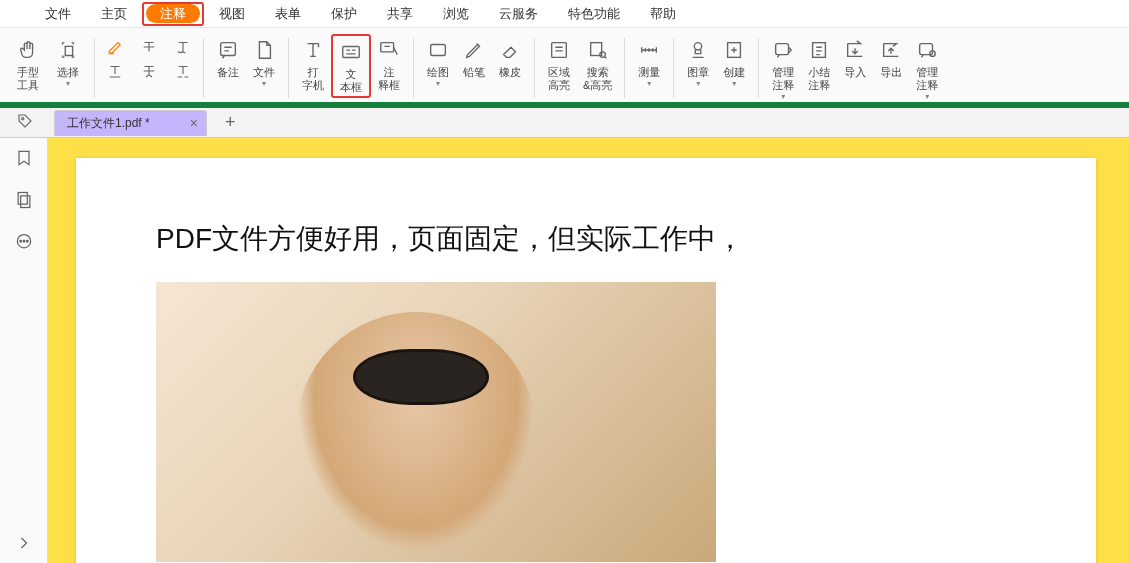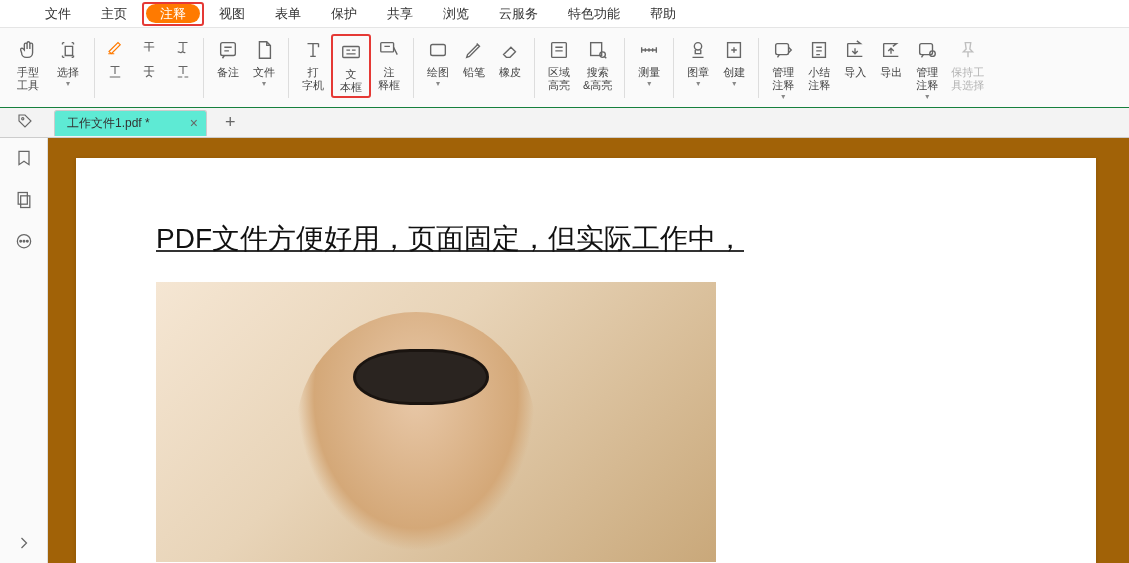--- a/index.html
+++ b/index.html
@@ -3,42 +3,42 @@
 <meta charset="utf-8">
 <style>
 * { margin:0; padding:0; box-sizing:border-box; font-family:"Microsoft YaHei","SimSun",sans-serif; }
 body { background:#fff; width:1129px; height:563px; overflow:hidden; font-size:12px; color:#333; }
 
 .menubar { display:flex; align-items:center; height:28px; padding-left:30px; gap:0; border-bottom:1px solid #e5e5e5; }
 .menu-item { padding:4px 15px; font-size:13px; cursor:pointer; }
 .menu-item.active { background:#ff7a00; color:#fff; border-radius:10px; padding:2px 14px; position:relative; }
 .hl-box { border:2px solid #e53935; border-radius:3px; padding:1px 2px; display:inline-block; }
 
-.ribbon { display:flex; align-items:flex-start; height:80px; padding:6px 8px 0 8px; border-bottom:1px solid #15803d; background:#fafafa; }
+.ribbon { display:flex; align-items:flex-start; height:80px; padding:6px 8px 0 8px; border-bottom:6px solid #15803d; background:#fafafa; }
 .rbtn { display:flex; flex-direction:column; align-items:center; justify-content:flex-start; padding:4px 6px 2px 6px; cursor:pointer; min-width:34px; }
 .rbtn .ic { width:24px; height:24px; display:flex; align-items:center; justify-content:center; color:#555; }
 .rbtn .ic svg { width:22px; height:22px; stroke:#666; fill:none; stroke-width:1.5; }
 .rbtn .lbl { font-size:11px; color:#444; text-align:center; line-height:13px; margin-top:4px; white-space:pre-line; }
 .rbtn.disabled { opacity:.4; cursor:default; }
 .rbtn.big { min-width:40px; }
 .sep { width:1px; height:60px; background:#ddd; margin:4px 6px 0 6px; }
 .dd { font-size:8px; color:#888; }
 .hl-tool { border:2px solid #e53935; border-radius:3px; }
 
 .tabbar { display:flex; align-items:center; height:30px; background:#f3f3f3; border-bottom:1px solid #ccc; padding-left:54px; }
-.ftab { display:flex; align-items:center; background:#5eead4; border:1px solid #ccc; border-bottom:none; border-radius:3px 3px 0 0; height:26px; padding:0 8px 0 12px; font-size:12px; gap:40px; }
+.ftab { display:flex; align-items:center; background:#c4b5fd; border:1px solid #ccc; border-bottom:none; border-radius:3px 3px 0 0; height:26px; padding:0 8px 0 12px; font-size:12px; gap:40px; }
 .ftab .close { color:#666; font-size:14px; cursor:pointer; }
 .addtab { margin-left:18px; font-size:18px; color:#666; cursor:pointer; }
 
 .workarea { display:flex; height:425px; }
 .sidebar { width:48px; background:#fafafa; border-right:1px solid #ddd; display:flex; flex-direction:column; align-items:center; padding-top:10px; gap:22px; }
 .sidebar .sic { width:20px; height:20px; color:#666; cursor:pointer; }
 .sidebar .sic svg { width:20px; height:20px; stroke:#666; fill:none; stroke-width:1.5; }
 
-.canvas { flex:1; background:#a16207; overflow:auto; padding:20px 6px 0 28px; position:relative;text-decoration:underline; }
+.canvas { flex:1; background:#fde047; overflow:auto; padding:20px 6px 0 28px; position:relative; }
 .page { background:#fff; width:1020px; min-height:600px; box-shadow:0 1px 4px rgba(0,0,0,.15); padding:60px 80px; }
 .doctext { font-family:"SimSun",serif; font-size:28px; line-height:1.5; color:#111; margin-bottom:22px; }
 .docimg { width:560px; height:280px; background:linear-gradient(135deg,#f5e6d3 0%,#e8d4b8 40%,#c9a87a 100%); position:relative; overflow:hidden; }
 .docimg::before { content:""; position:absolute; left:140px; top:30px; width:240px; height:240px; background:radial-gradient(ellipse at 50% 35%, #e8c8a8 0%, #d4a878 60%, transparent 70%); border-radius:50% 50% 40% 40%; }
 .docimg::after { content:""; position:absolute; left:200px; top:70px; width:130px; height:50px; background:#2a2420; border-radius:50%/60%; box-shadow:0 0 0 3px #1a1410; }
 
 .smallrow { display:flex; gap:6px; }
 .smallbtn { width:28px; height:22px; display:flex; align-items:center; justify-content:center; cursor:pointer; }
 .smallbtn svg { width:18px; height:18px; stroke:#666; fill:none; stroke-width:1.5; }
 .orange svg { stroke:#ff7a00; }
@@ -320,29 +320,20 @@
           <rect x="4" y="5" width="14" height="12" rx="2"></rect>
           <circle cx="18" cy="16" r="3"></circle>
           <path d="M8 17l-2 3"></path>
         </svg>
       </span>
     <span class="lbl">管理
 注释</span>
     <span class="dd">▾</span>
   </div>
 
-  <div class="rbtn disabled">
-    <span class="ic">
-        <svg viewBox="0 0 24 24">
-          <path d="M9 4h6l-1 7 3 3H7l3-3-1-7zM12 14v6"></path>
-        </svg>
-      </span>
-    <span class="lbl">保持工
-具选择</span>
-  </div>
 </div>
 
 <div class="tabbar">
   <span style="position:absolute;left:16px;"><svg width="18" height="18" viewBox="0 0 24 24" fill="none" stroke="#666" stroke-width="1.5">
         <path d="M4 4h8l8 8-8 8-8-8z"></path>
         <circle cx="9" cy="9" r="1.5"></circle>
       </svg></span>
   <div class="ftab">
     <span>工作文件1.pdf *</span>
     <span class="close">×</span>

